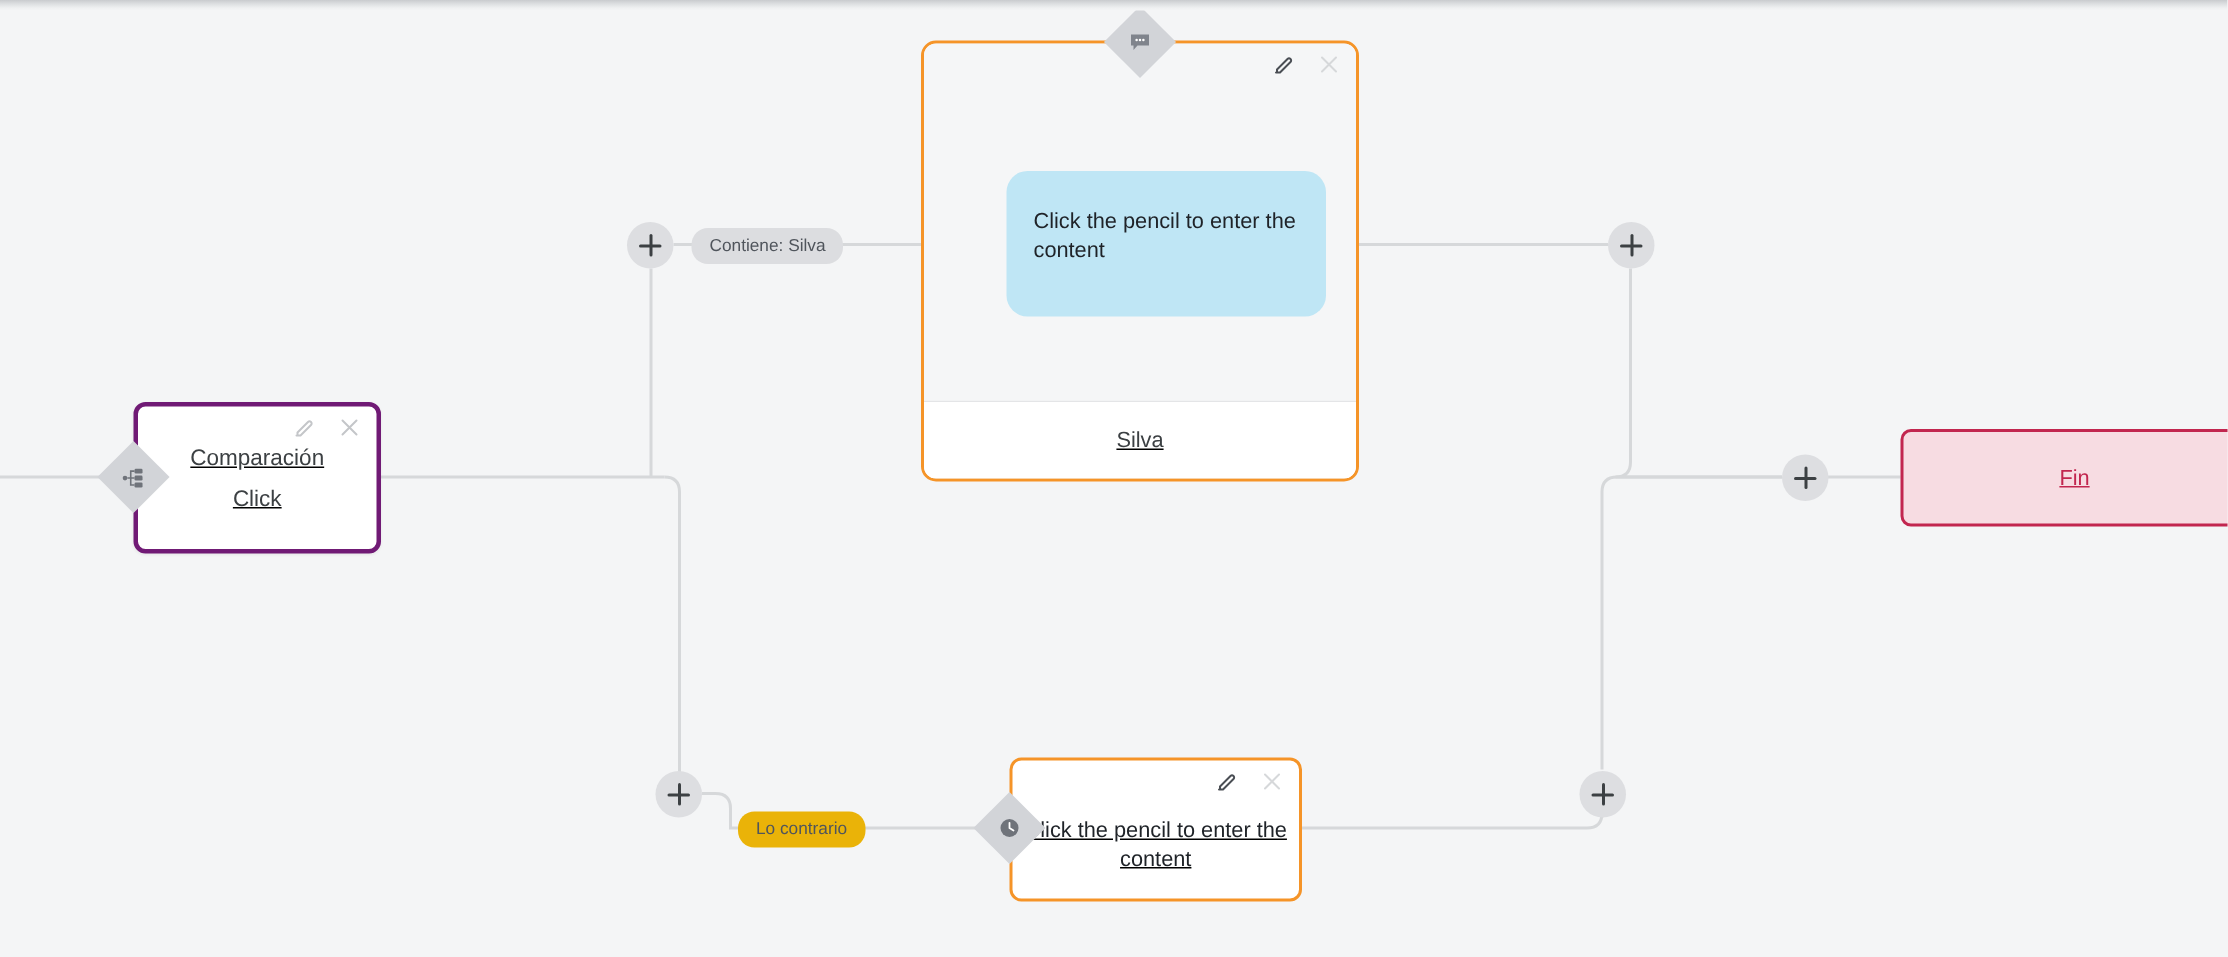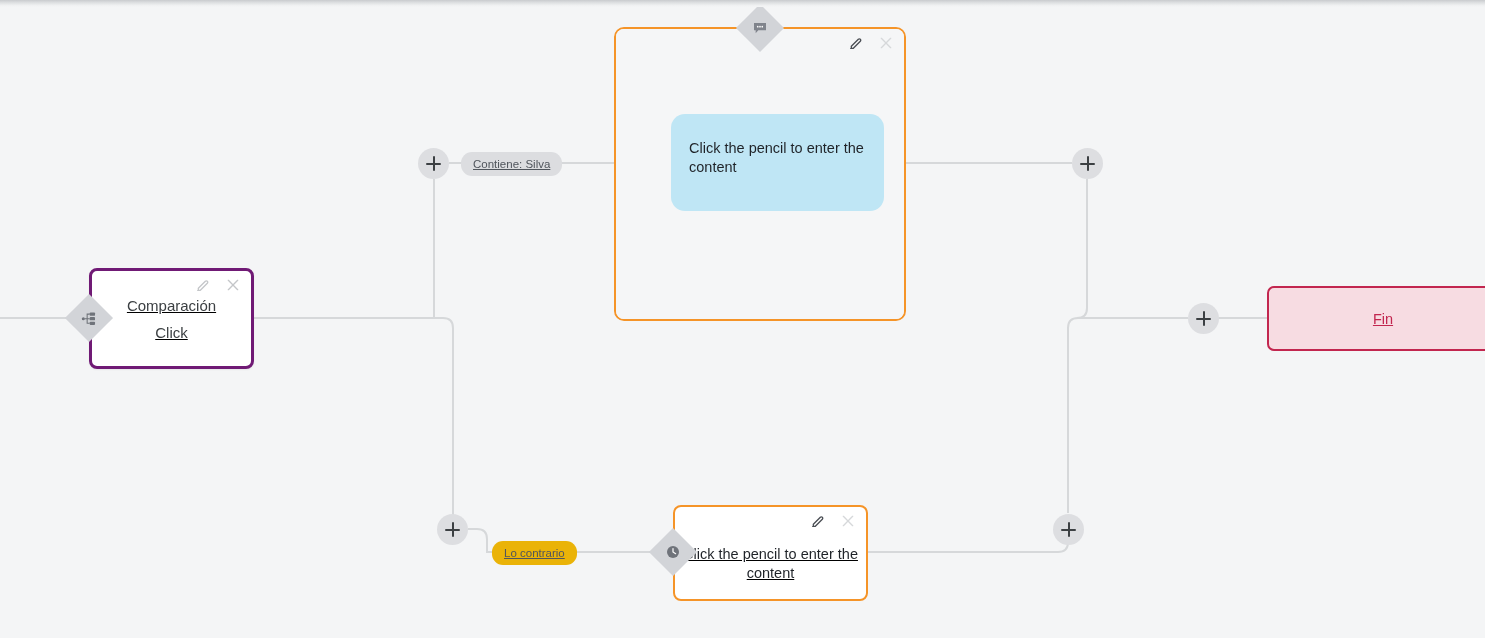--- a/index.html
+++ b/index.html
@@ -191,21 +191,20 @@
     z-index: 13;
     border-radius: 11px;
     display: flex;
     align-items: center;
     justify-content: center;
     font-size: 11.5px;
     color: #50555c;
     white-space: nowrap;
     padding: 12px 12px;
     cursor: pointer;
-    text-decoration: underline;
   }
   .edge-label.grey { background: #dcdde0; }
   .edge-label.white { background: #eab308; }
 </style>
 </head>
 <body>
 
 <div id="canvas">
 
   <div class="top-strip"></div>
@@ -273,20 +272,21 @@
           </svg>
         </span>
         <span class="ico">
           <svg viewBox="0 0 24 24" fill="none" stroke="#d6d8da" stroke-width="2" stroke-linecap="round">
             <path d="M5 5l14 14M19 5L5 19"></path>
           </svg>
         </span>
       </div>
       <div class="bubble">Click the pencil to enter the content</div>
     </div>
+    <div class="footer">Silva</div>
   </div>
 
   <div class="diamond" style="left:743px; top:11px;">
     <span class="dico">
       <svg width="16" height="16" viewBox="0 0 24 24">
         <path d="M3 4.5h18v11H9.5L5.5 20v-4.5H3z" fill="#80848c"></path>
         <circle cx="8.6" cy="10" r="1.25" fill="#ffffff"></circle>
         <circle cx="12" cy="10" r="1.25" fill="#ffffff"></circle>
         <circle cx="15.4" cy="10" r="1.25" fill="#ffffff"></circle>
       </svg>

